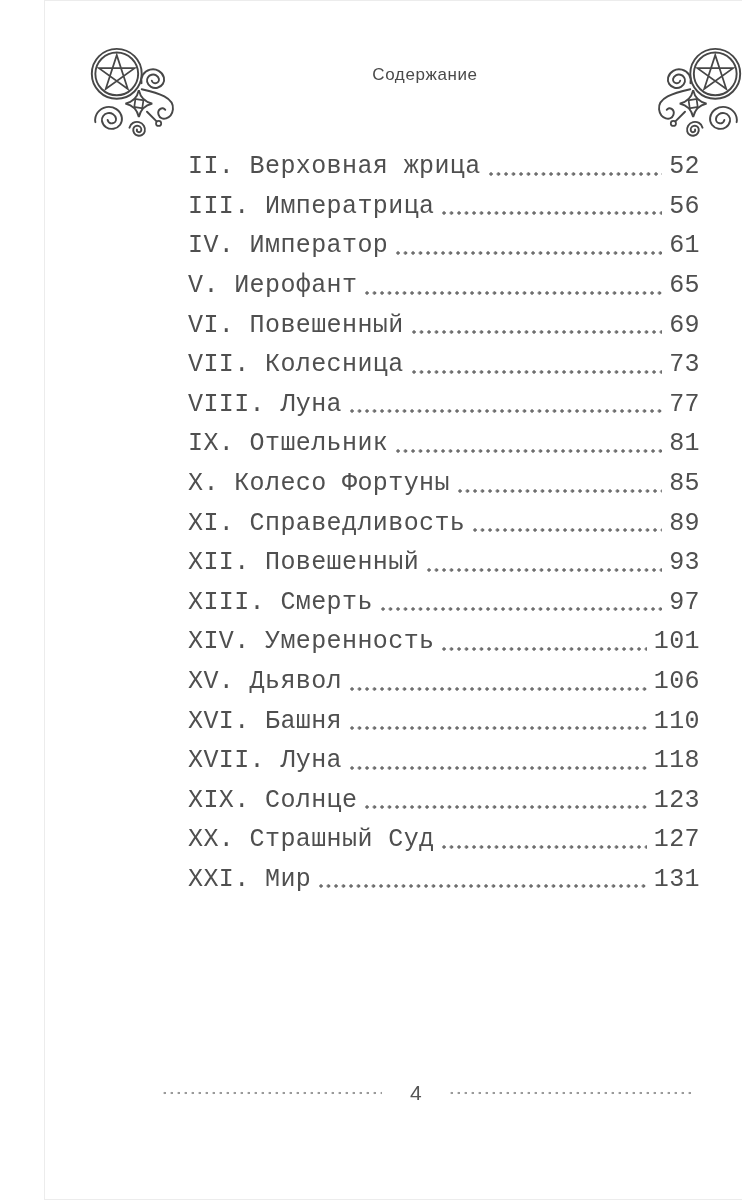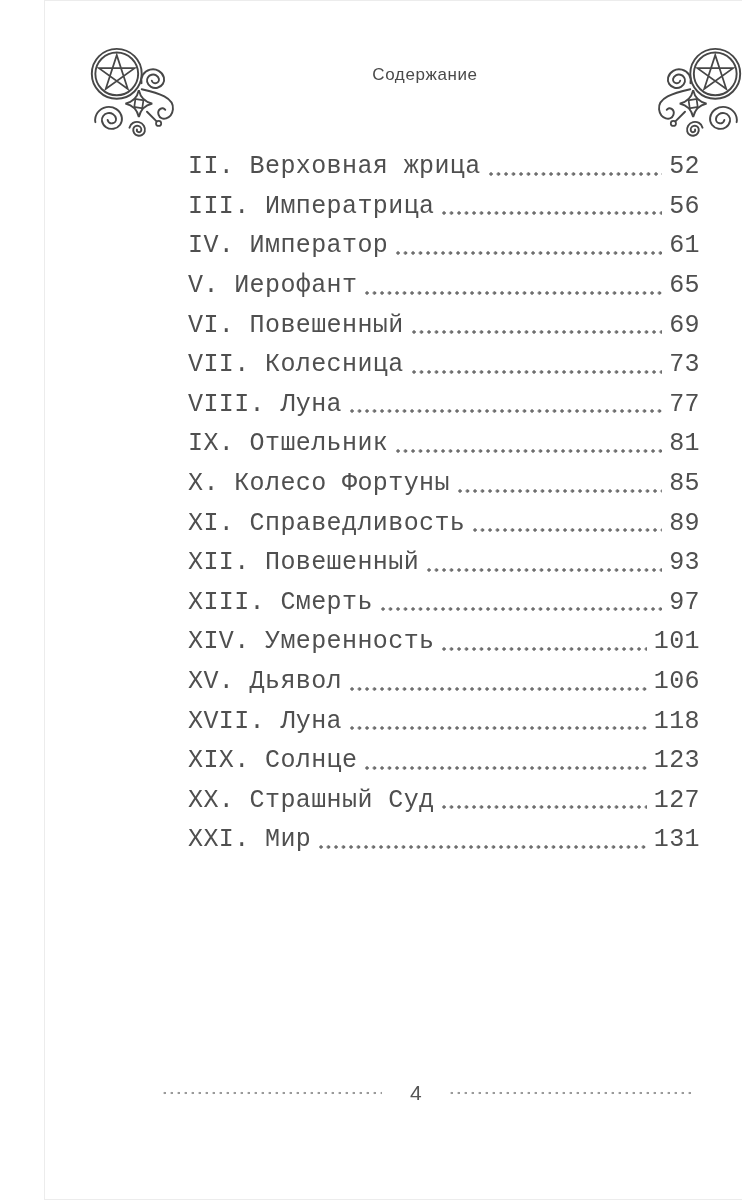--- a/index.html
+++ b/index.html
@@ -150,20 +150,25 @@
         <span class="toc-title">XIV. Умеренность</span>
         <span class="leader"></span>
         <span class="toc-page">101</span>
       </div>
       <div class="toc-row">
         <span class="toc-title">XV. Дьявол</span>
         <span class="leader"></span>
         <span class="toc-page">106</span>
       </div>
       <div class="toc-row">
+        <span class="toc-title">XVI. Башня</span>
+        <span class="leader"></span>
+        <span class="toc-page">110</span>
+      </div>
+      <div class="toc-row">
         <span class="toc-title">XVII. Луна</span>
         <span class="leader"></span>
         <span class="toc-page">118</span>
       </div>
       <div class="toc-row">
         <span class="toc-title">XIX. Солнце</span>
         <span class="leader"></span>
         <span class="toc-page">123</span>
       </div>
       <div class="toc-row">

